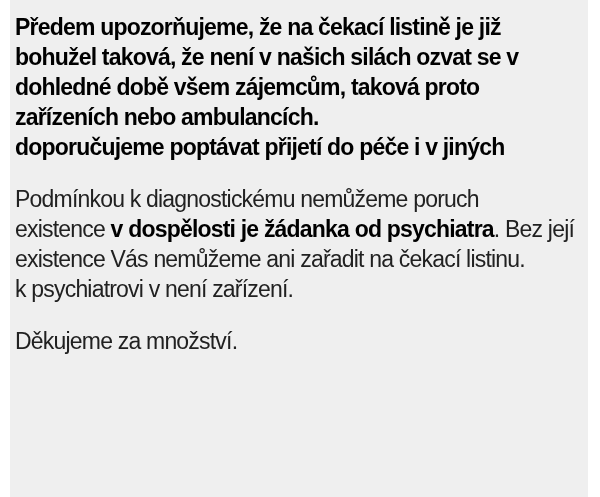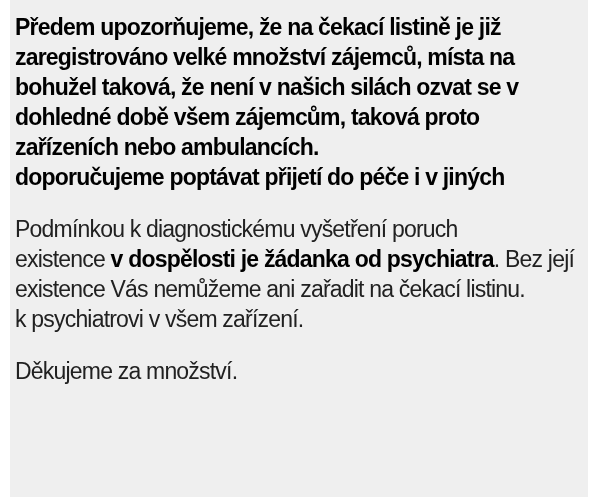--- a/index.html
+++ b/index.html
@@ -36,32 +36,31 @@
   }
 </style>
 </head>
 <body>
 
 <div class="panel">
   <div class="content">
 
     <div class="para intro">
       <div class="line">Předem upozorňujeme, že na čekací listině je již</div>
-      <div class="line">zaregistrováno velké množství zájemců, místa na</div>
       <div class="line">bohužel taková, že není v našich silách ozvat se v</div>
       <div class="line">dohledné době všem zájemcům, taková proto</div>
       <div class="line">zařízeních nebo ambulancích.</div>
       <div class="line">doporučujeme poptávat přijetí do péče i v jiných</div>
     </div>
 
     <div class="para">
-      <div class="line">Podmínkou k diagnostickému vyšetření poruch</div>
+      <div class="line">Podmínkou k diagnostickému nemůžeme poruch</div>
       <div class="line"><span>existence </span><strong>v dospělosti je žádanka od psychiatra</strong><span>. Bez její</span></div>
       <div class="line">existence Vás nemůžeme ani zařadit na čekací listinu.</div>
-      <div class="line">k psychiatrovi v všem zařízení.</div>
+      <div class="line">k psychiatrovi v není zařízení.</div>
     </div>
 
     <div class="para">
       <div class="line">Děkujeme za množství.</div>
     </div>
 
   </div>
 </div>
 
 </body></html>

